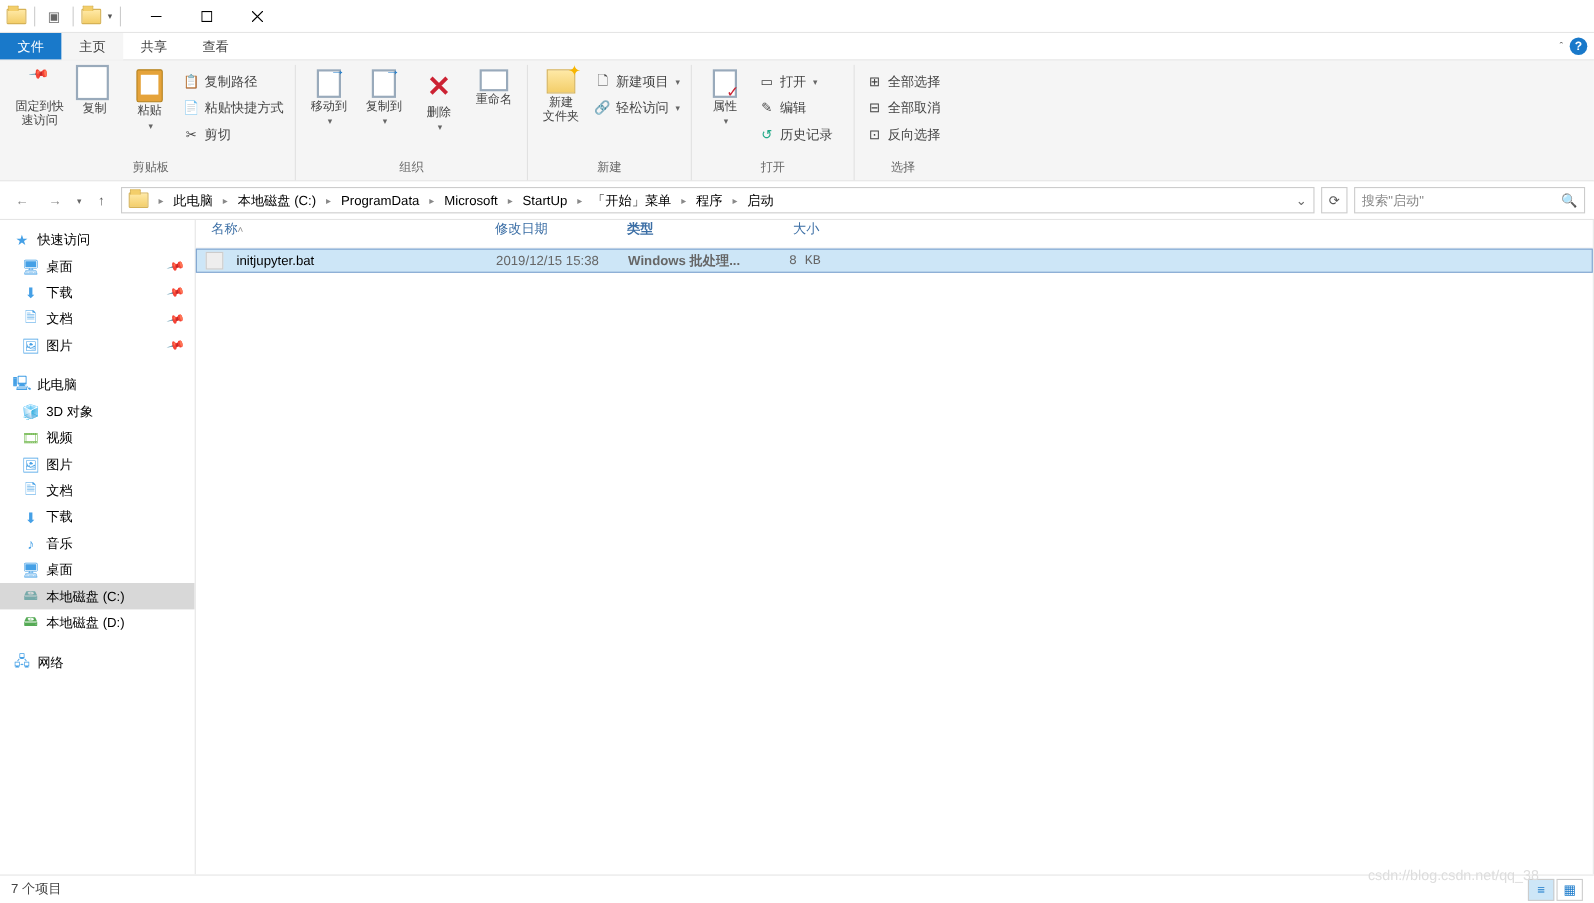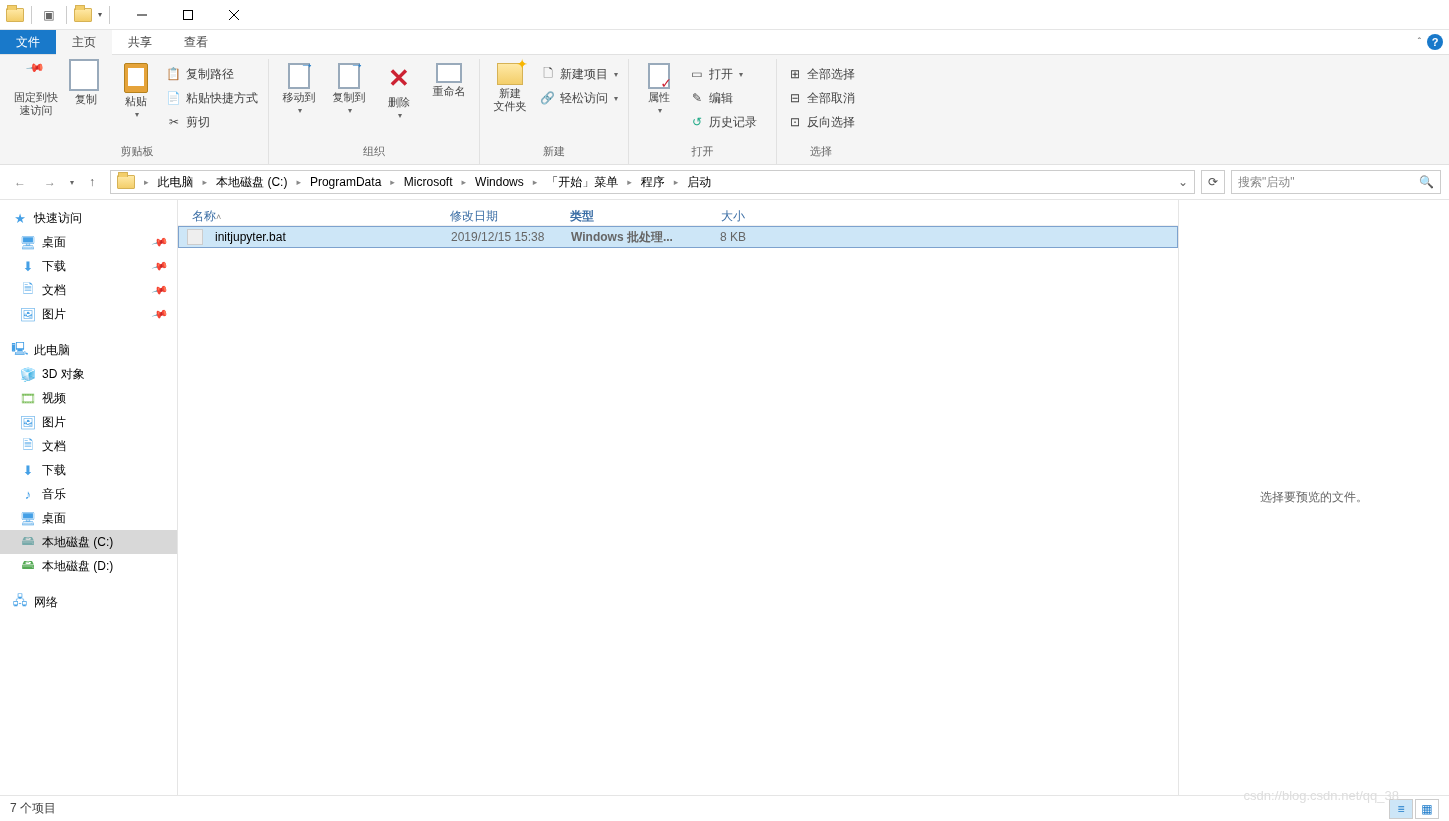--- a/index.html
+++ b/index.html
@@ -75,24 +75,24 @@
 .side-item.root { padding-left: 12px;}
 .side-item.selected { background:#d8d8d8;}
 .side-ic { width:16px; height:16px; display:flex; align-items:center; justify-content:center; font-size:13px;}
 .pin-sm { margin-left:auto; margin-right:10px; color:#888; font-size:11px; transform:rotate(30deg);}
 .side-gap { height:12px;}
 .ic-star{color:#45a0e6;} .ic-desk{color:#45a0e6;} .ic-dl{color:#45a0e6;} .ic-doc{color:#45a0e6;} .ic-pic{color:#45a0e6;}
 .ic-pc{color:#45a0e6;} .ic-3d{color:#3fb0d4;} .ic-vid{color:#7b5;} .ic-mus{color:#45a0e6;} .ic-drv{color:#7aa;}
 .ic-drv2{color:#5a5;} .ic-net{color:#45a0e6;}
 
 .filelist { flex:1; display:flex; flex-direction:column; border-right:1px solid #e5e5e5;}
-.cols { display:flex; height:26px; align-items:flex-end; border-bottom:1px solid #f0f0f0; color:#3b6ea5; padding-left:8px;}
+.cols { display:flex; height:26px; align-items:flex-start; border-bottom:1px solid #f0f0f0; color:#3b6ea5; padding-left:8px;}
 .col { padding:0 6px;}
 .col-up { font-size:9px; color:#888; margin-left:auto; margin-right:6px;}
-.c-name{width:258px;} .c-date{width:120px;} .c-type{width:120px;font-weight:bold;} .c-size{width:67px; text-align:right;}
+.c-name{width:258px;} .c-date{width:120px;} .c-type{width:120px;font-weight:bold;} .c-size{width:67px; text-align:right;font-family:Liberation Mono, monospace;}
 .row { display:flex; height:22px; align-items:center; padding-left:8px; color:#000;}
 .row.selected{ border:1px solid #7da2ce; background:#cde6f7;}
 .row .ic{ width:16px; height:16px; background:#eee; border:1px solid #ccc; margin-right:6px;}
 .cell { padding:0 6px; white-space:nowrap; overflow:hidden;}
 .cell.c-date, .cell.c-type, .cell.c-size { color:#666;}
 .cell.c-name{width:236px;}
 
 .preview-pane { width: 270px; display:flex; align-items:center; justify-content:center; color:#666; font-size:12px;}
 
 
@@ -285,21 +285,21 @@
     <div class="folder-icon-sm"></div>
     <span class="crumb-sep">▸</span>
     <span class="crumb">此电脑</span>
       <span class="crumb-sep">▸</span>
     <span class="crumb">本地磁盘 (C:)</span>
       <span class="crumb-sep">▸</span>
     <span class="crumb">ProgramData</span>
       <span class="crumb-sep">▸</span>
     <span class="crumb">Microsoft</span>
       <span class="crumb-sep">▸</span>
-    <span class="crumb">Windows</span>
+    <span class="crumb">StartUp</span>
       <span class="crumb-sep">▸</span>
     <span class="crumb">「开始」菜单</span>
       <span class="crumb-sep">▸</span>
     <span class="crumb">程序</span>
       <span class="crumb-sep">▸</span>
     <span class="crumb">启动</span>
     <div class="addr-right">
         <span style="color:#666">⌄</span>
       </div>
   </div>
@@ -393,23 +393,20 @@
     </div>
     <div class="row selected">
       <div class="ic"></div>
       <div class="cell c-name">initjupyter.bat</div>
       <div class="cell c-date">2019/12/15 15:38</div>
       <div class="cell c-type">Windows 批处理...</div>
       <div class="cell c-size">8 KB</div>
     </div>
   </div>
 
-  <div class="preview-pane">
-    <span>选择要预览的文件。</span>
-  </div>
 </div>
 
 <div class="statusbar">
   <span>7 个项目</span>
   <div class="status-right">
     <div class="view-btn active">≡</div>
     <div class="view-btn">▦</div>
   </div>
 </div>
 

